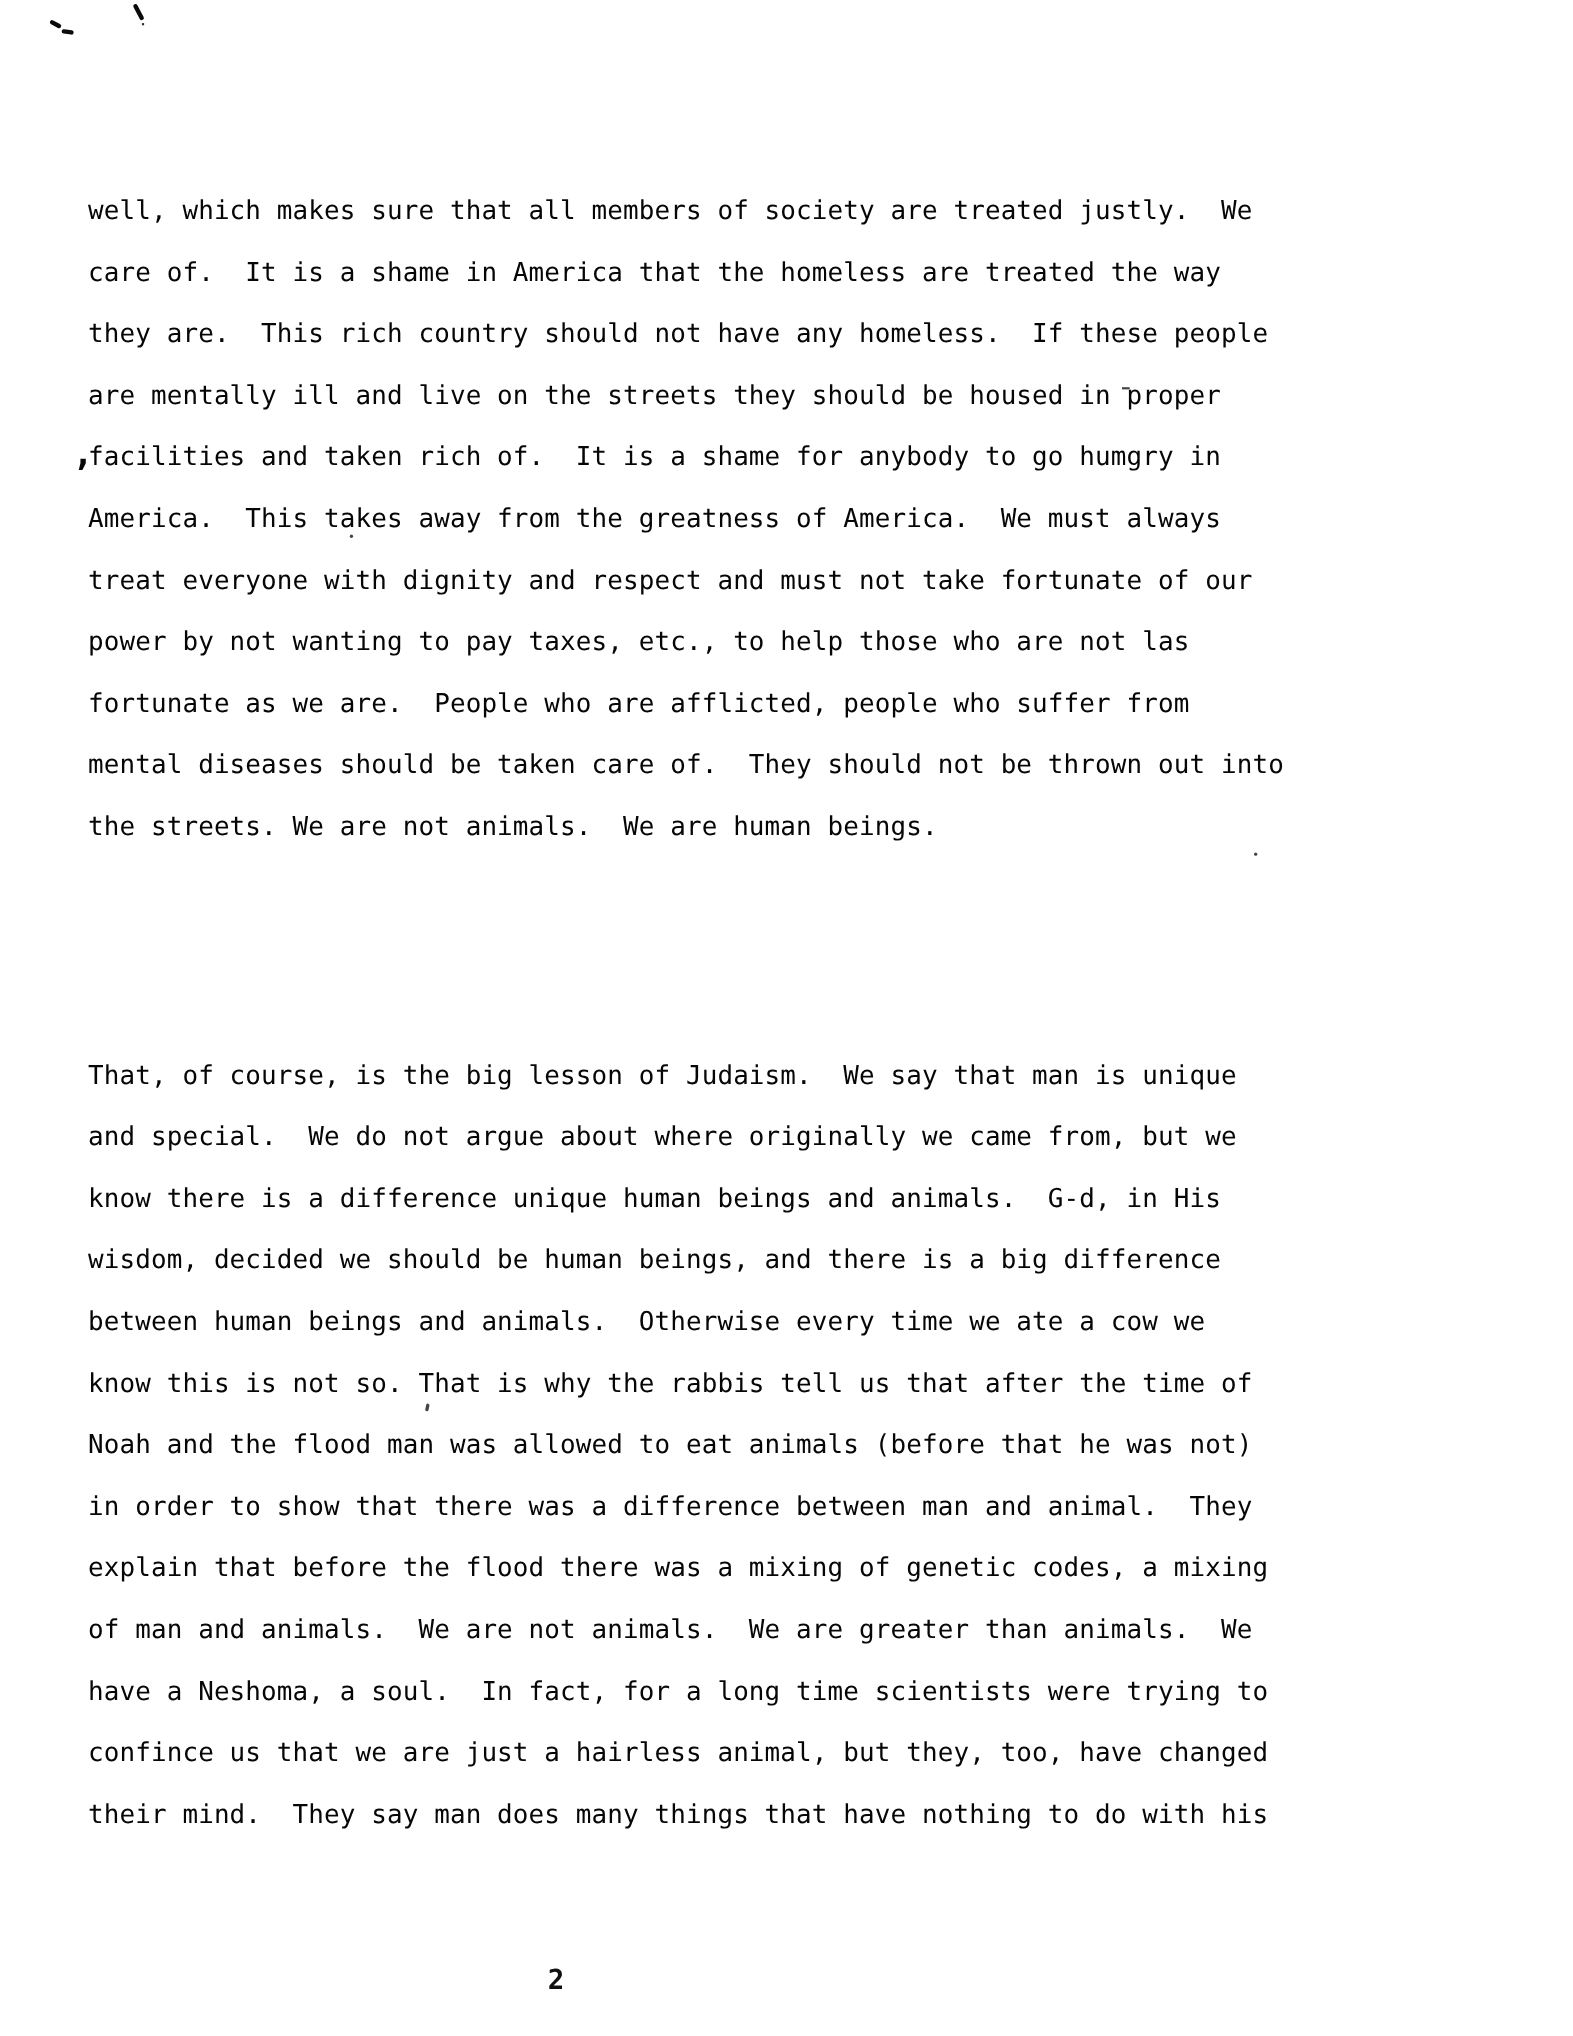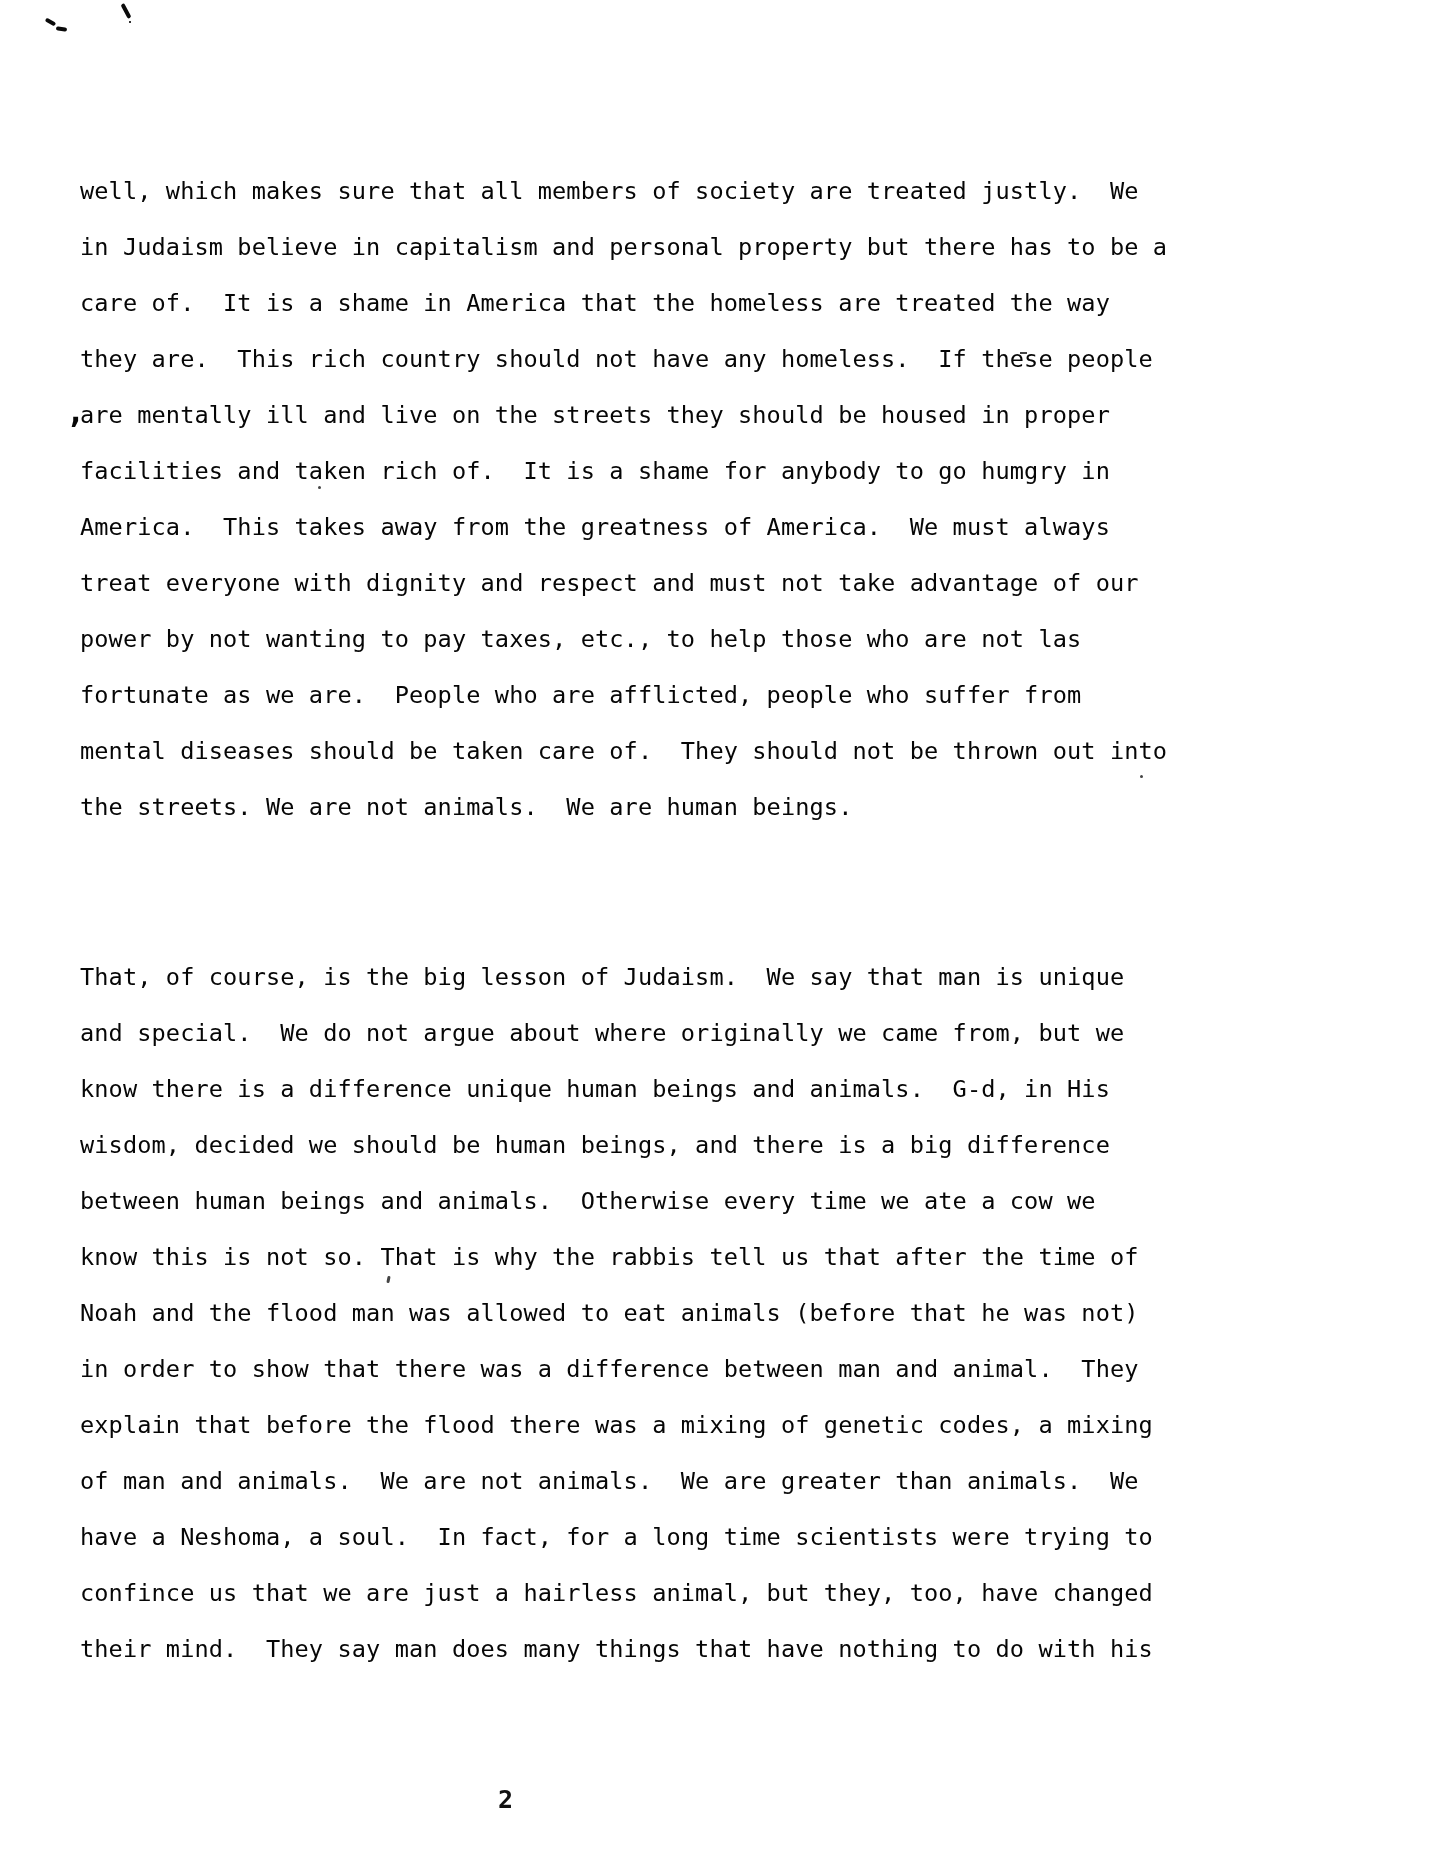--- a/index.html
+++ b/index.html
@@ -81,27 +81,26 @@
 
 <div class="page">
 
   <div class="ink-mark mark-squiggle"></div>
   <div class="ink-mark mark-stroke"></div>
 
   <span class="margin-comma">,</span>
 
   <div class="para para-1">
       <div class="line">well, which makes sure that all members of society are treated justly.  We</div>
-      <div class="line">in Judaism believe in capitalism and personal property but there has to be a</div>
       <div class="line">care of.  It is a shame in America that the homeless are treated the way</div>
       <div class="line">they are.  This rich country should not have any homeless.  If these people</div>
       <div class="line">are mentally ill and live on the streets they should be housed in proper</div>
       <div class="line">facilities and taken rich of.  It is a shame for anybody to go humgry in</div>
       <div class="line">America.  This takes away from the greatness of America.  We must always</div>
-      <div class="line">treat everyone with dignity and respect and must not take advantage of our</div>
+      <div class="line">treat everyone with dignity and respect and must not take fortunate of our</div>
       <div class="line">power by not wanting to pay taxes, etc., to help those who are not las</div>
       <div class="line">fortunate as we are.  People who are afflicted, people who suffer from</div>
       <div class="line">mental diseases should be taken care of.  They should not be thrown out into</div>
       <div class="line">the streets. We are not animals.  We are human beings.</div>
     </div>
 
   <div class="para para-2">
       <div class="line">That, of course, is the big lesson of Judaism.  We say that man is unique</div>
       <div class="line">and special.  We do not argue about where originally we came from, but we</div>
       <div class="line">know there is a difference unique human beings and animals.  G-d, in His</div>

